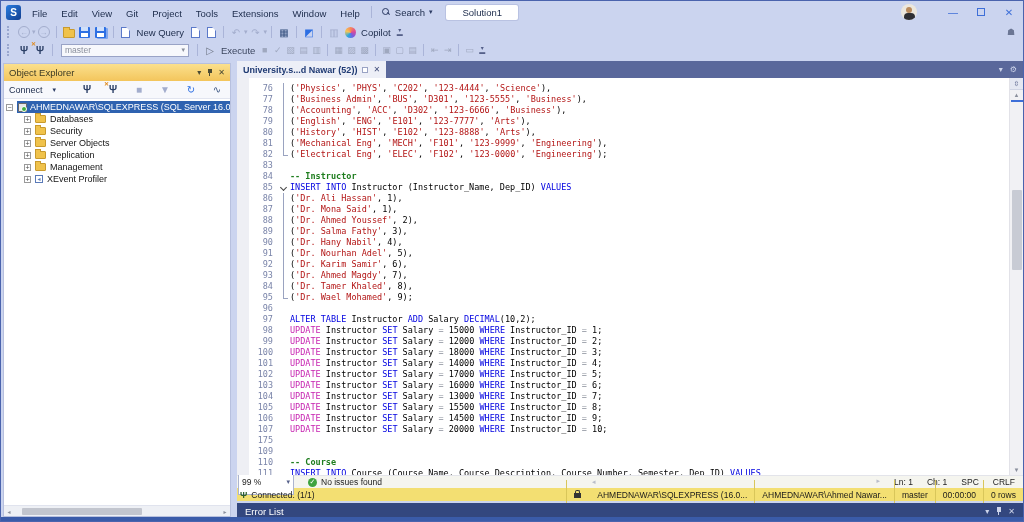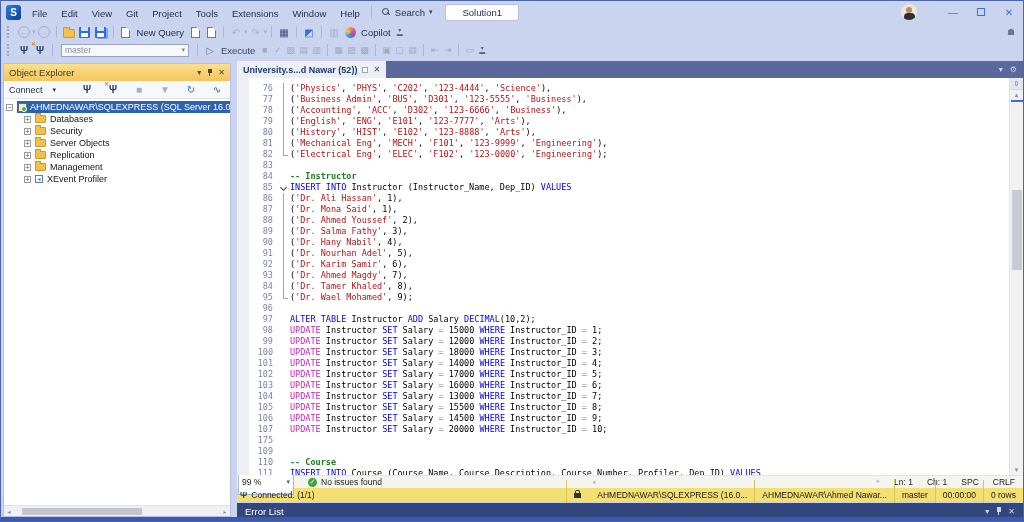--- a/index.html
+++ b/index.html
@@ -492,21 +492,21 @@
             <span class="src"></span>
           </div>
           <div class="cl">
             <span class="num">110</span>
             <span class="fold"></span>
             <span class="src"><span class="sg-c">-- Course</span></span>
           </div>
           <div class="cl">
             <span class="num">111</span>
             <span class="fold"></span>
-            <span class="src"><span class="sg-k">INSERT INTO</span><span class="sg-t"> Course (Course_Name, Course_Description, Course_Number, Profiler, Dep_ID) </span><span class="sg-k">VALUES</span></span>
+            <span class="src"><span class="sg-k">INSERT INTO</span><span class="sg-t"> Course (Course_Name, Course_Description, Course_Number, Semester, Dep_ID) </span><span class="sg-k">VALUES</span></span>
           </div>
         </div>
       <div class="vscroll">
         <div class="vs-split">⇳</div>
         <div class="vs-arrow">▲</div>
         <div class="vs-mark"></div>
         <div class="vs-thumb"></div>
         <div class="vs-arrow vs-bottom">▼</div>
       </div>
     </div>

